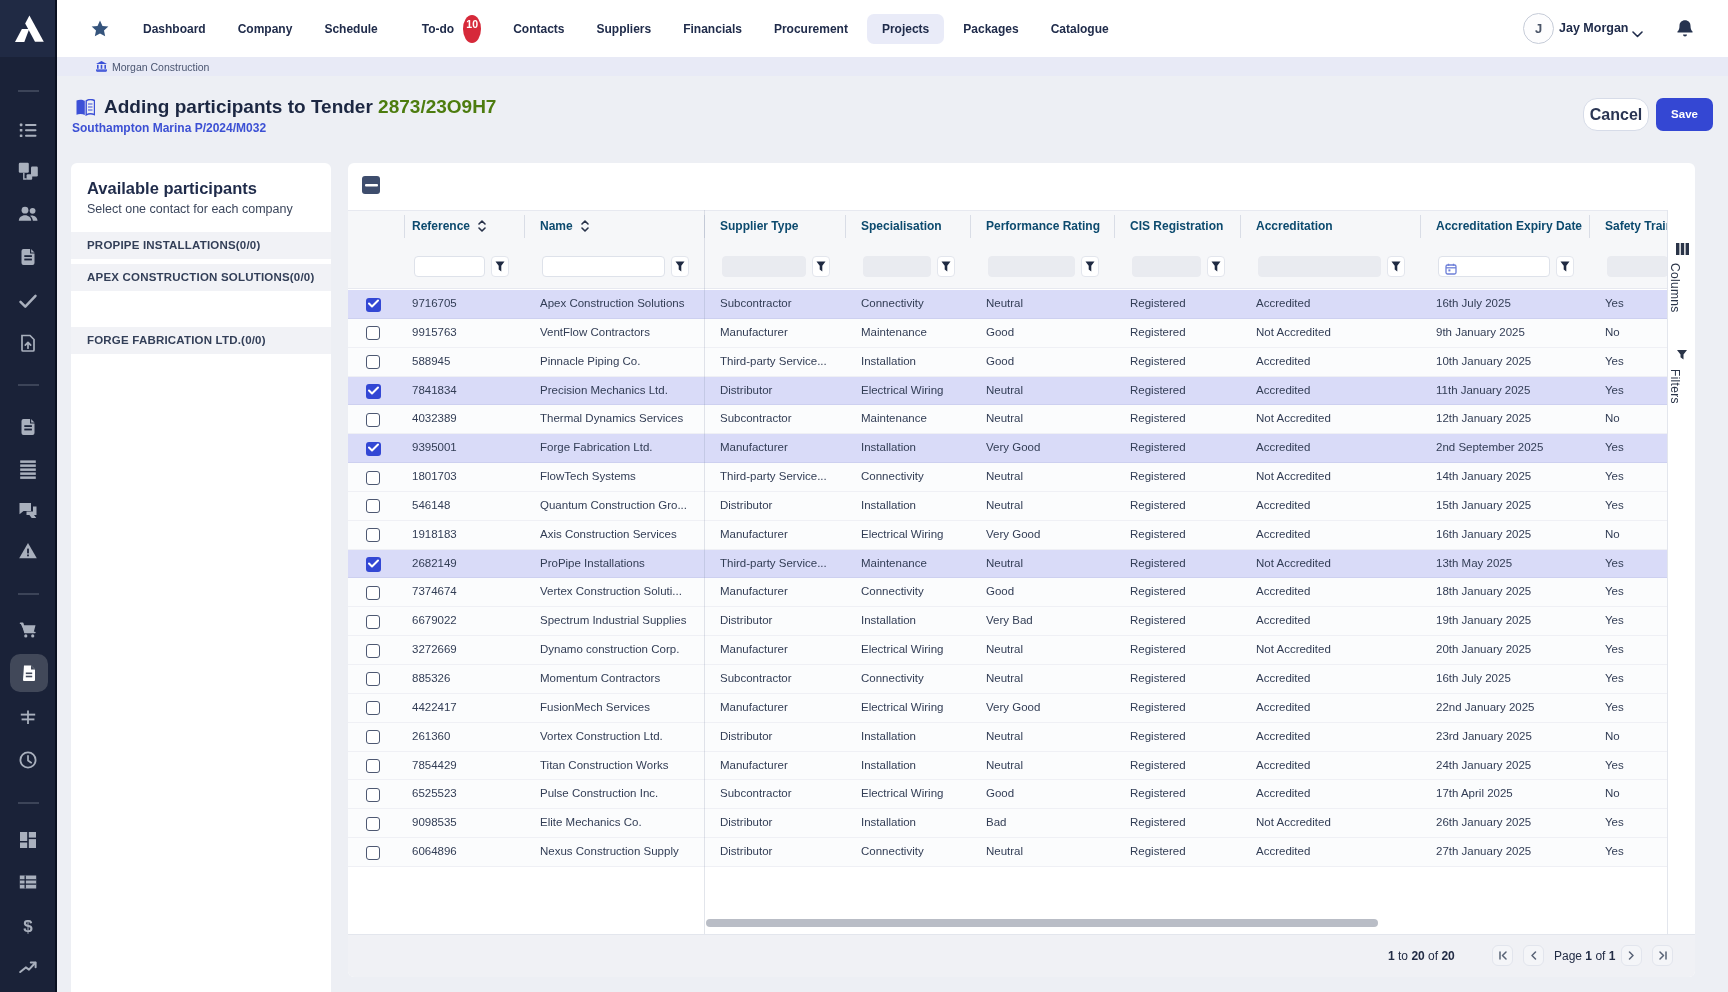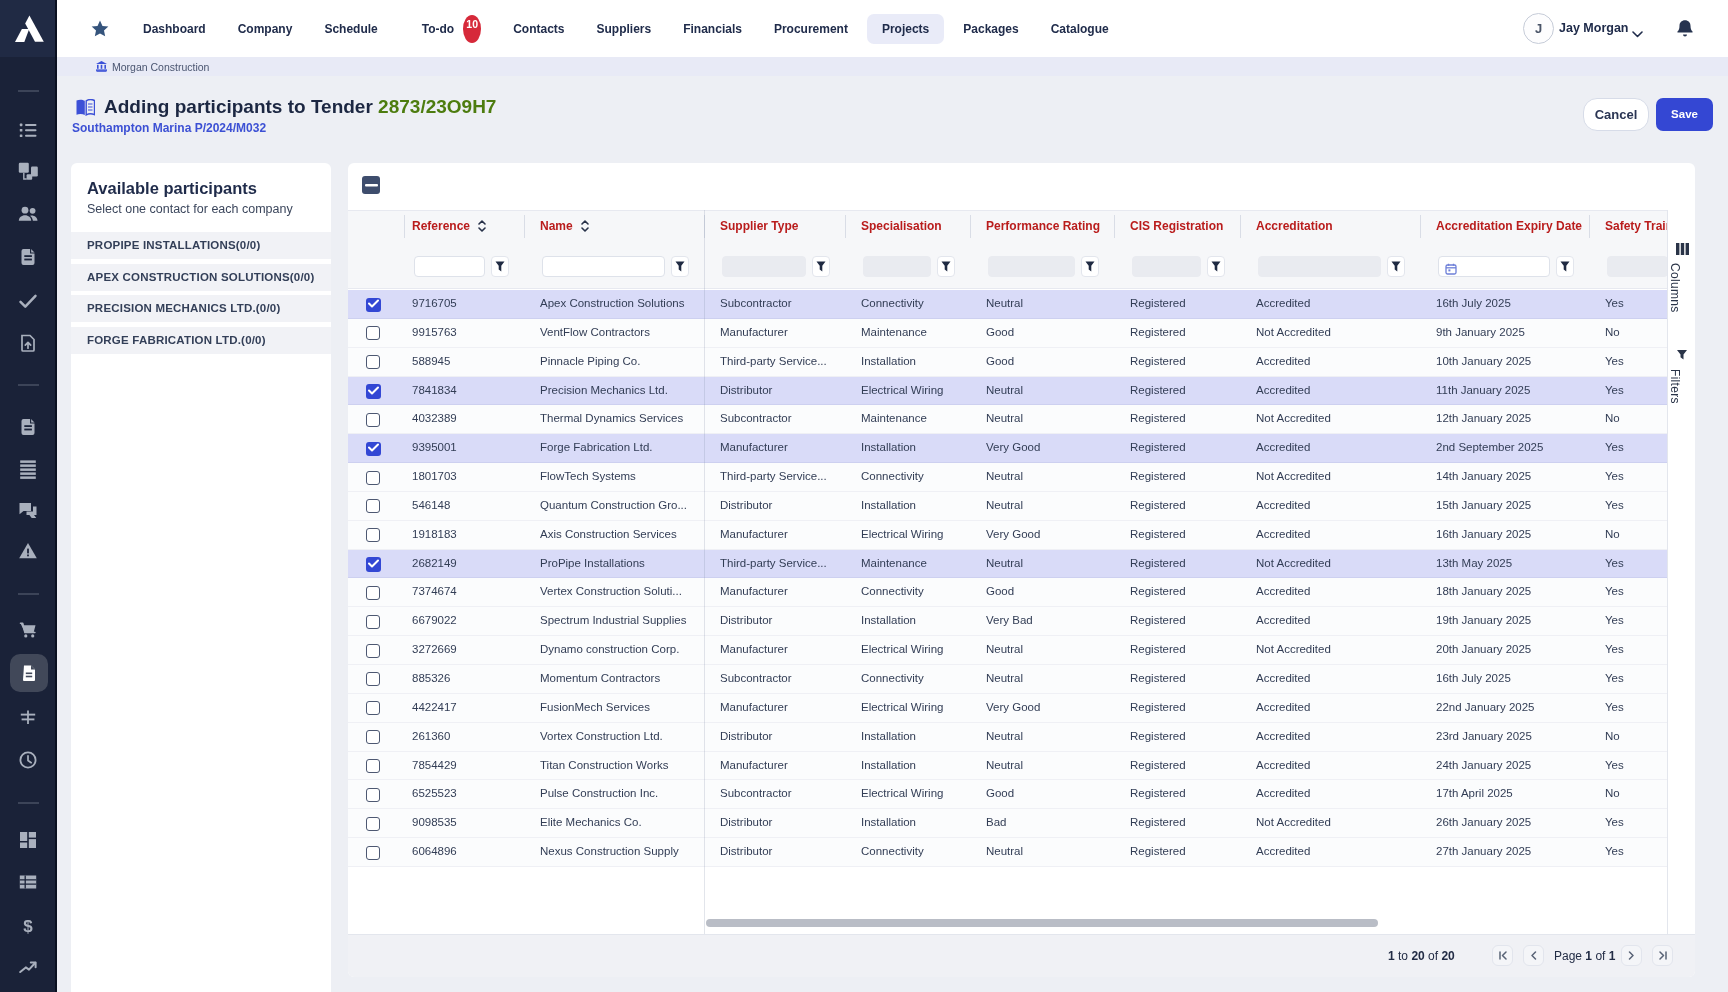--- a/index.html
+++ b/index.html
@@ -19,32 +19,32 @@
 .sdiv{position:absolute;left:18px;width:21px;height:2px;background:#3c4458;}
 
 #crumb{position:absolute;left:57px;top:57px;width:1671px;height:19px;background:#e8eaf6;}
 #crumb span{position:absolute;left:55px;top:3.5px;font-size:10.5px;color:#4a5570;}
 #crumb svg{position:absolute;left:39px;top:4px;}
 
 #bookicon{position:absolute;left:76px;top:99px;}
 #title{position:absolute;left:104px;top:96px;font-size:19px;font-weight:700;color:#1c2742;}
 #title span{color:#4d7c0f;}
 #subtitle{position:absolute;left:72px;top:121px;font-size:12px;font-weight:600;color:#3c50d4;}
-#cancel{position:absolute;left:1583px;top:98px;width:66px;height:33px;background:#fff;border:1px solid #d7dce8;border-radius:14px;font-size:13px;font-weight:600;color:#2a3553;text-align:center;line-height:31px;}
+#cancel{position:absolute;left:1583px;top:98px;width:66px;height:33px;background:#fff;border:1px solid #d7dce8;border-radius:14px;font-size:16px;font-weight:600;color:#2a3553;text-align:center;line-height:31px;}
 #save{position:absolute;left:1656px;top:98px;width:57px;height:33px;background:#3447d3;border-radius:7px;font-size:11.5px;font-weight:600;color:#fff;text-align:center;line-height:33px;}
 
 #lpanel{position:absolute;left:71px;top:163px;width:260px;height:990px;background:#fff;border-radius:6px;}
 #lpanel h2{font-size:16.5px;font-weight:700;color:#1f2b4a;margin:16px 0 4px 16px;}
 #lpanel .sub{font-size:12.5px;color:#3b465c;margin-left:16px;}
 .prow{position:absolute;left:0;width:260px;height:27px;background:#f1f2f6;font-size:11.5px;font-weight:600;color:#333f58;line-height:27px;padding-left:16px;letter-spacing:0.2px;white-space:nowrap;}
 
 #card{position:absolute;left:348px;top:163px;width:1347px;height:814px;background:#fff;border-radius:6px;}
 #selall{position:absolute;left:14px;top:13px;width:18px;height:18px;background:#3e4d6d;border-radius:3px;display:flex;align-items:center;justify-content:center;}
 #thead{position:absolute;left:0;top:47px;width:1320px;height:31px;background:#f6f7f9;border-top:1px solid #e7e9f0;}
-.hcell{position:absolute;top:0;height:31px;line-height:31px;font-size:12px;font-weight:700;color:#b91c1c;white-space:nowrap;}
+.hcell{position:absolute;top:0;height:31px;line-height:31px;font-size:12px;font-weight:700;color:#0c4a6e;white-space:nowrap;}
 .hsep{position:absolute;top:4px;width:1px;height:23px;background:#d9dde6;}
 #tfilter{position:absolute;left:0;top:78px;width:1320px;height:48px;background:#f6f7f9;border-bottom:1px solid #e7e9f0;}
 .finput{position:absolute;top:15px;height:21px;background:#fff;border:1px solid #dee2ea;border-radius:4px;}
 .finput.dis{background:#e9ebf0;border-color:#e9ebf0;}
 .fbtn{position:absolute;top:15px;width:17.5px;height:21px;background:#fff;border:1px solid #e3e6ed;border-radius:4px;display:flex;align-items:center;justify-content:center;}
 #tbody{position:absolute;left:0;top:127px;width:1320px;}
 .row{display:flex;height:28.85px;background:#fbfcfd;border-bottom:1px solid #eff0f5;}
 .row.sel{background:#d9dbf8;border-bottom:1px solid #cdd0f0;}
 .cell{font-size:11.5px;color:#323d55;line-height:27.85px;white-space:nowrap;overflow:hidden;padding-left:16px;}
 .c0{width:56px;}.c1{width:120px;padding-left:8px;}.c2{width:180px;}.c3{width:141px;}.c4{width:125px;}
@@ -218,21 +218,20 @@
 <div id="title">Adding participants to Tender <span>2873/23O9H7</span></div>
 <div id="subtitle">Southampton Marina P/2024/M032</div>
 <div id="cancel">Cancel</div>
 <div id="save">Save</div>
 
 <div id="lpanel">
  <h2>Available participants</h2>
  <div class="sub">Select one contact for each company</div>
  <div class="prow" style="top:69px;">PROPIPE INSTALLATIONS(0/0)</div>
  <div class="prow" style="top:100.5px;">APEX CONSTRUCTION SOLUTIONS(0/0)</div>
- <div class="prow" style="top:132px;">PRECISION MECHANICS LTD.(0/0)</div>
  <div class="prow" style="top:163.5px;">FORGE FABRICATION LTD.(0/0)</div>
 </div>
 
 <div id="card">
  <div id="selall">
       <svg width="13" height="3" viewBox="0 0 13 3">
         <rect width="13" height="2.6" rx="1" fill="#fff"></rect>
       </svg>
     </div>
  <div id="thead">

